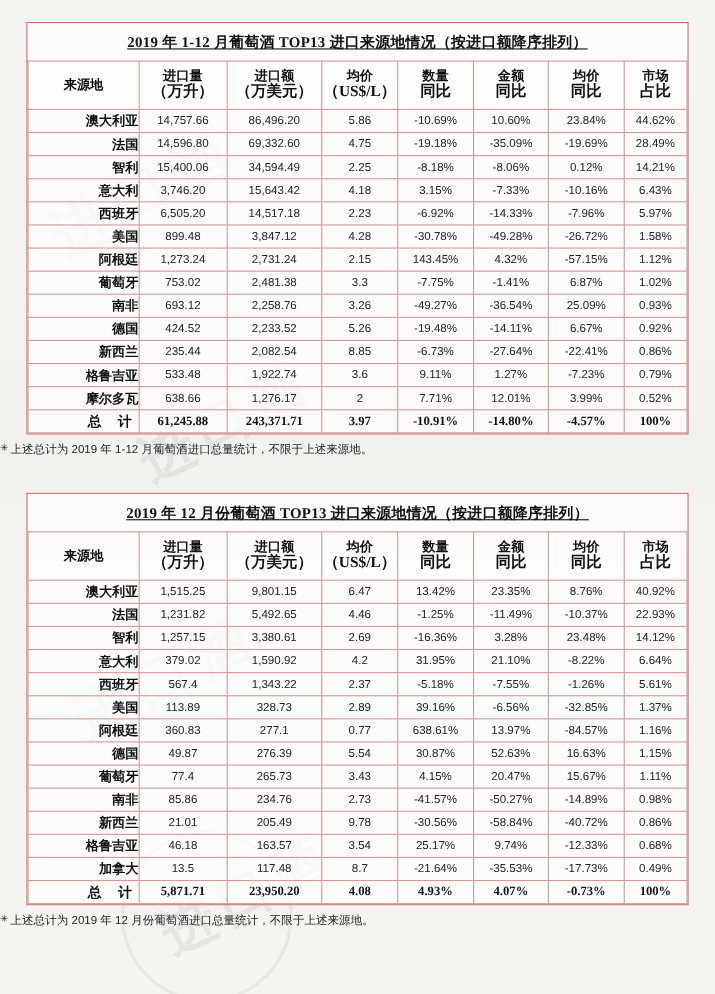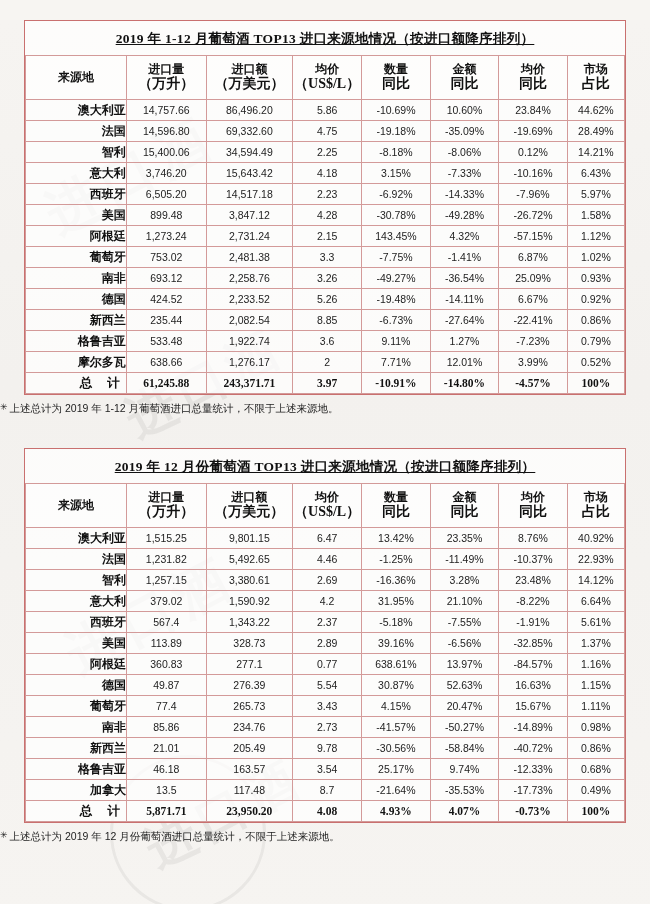--- a/index.html
+++ b/index.html
@@ -401,21 +401,21 @@
             <td>-8.22%</td>
             <td>6.64%</td>
           </tr>
         <tr>
             <td class="country">西班牙</td>
             <td>567.4</td>
             <td>1,343.22</td>
             <td>2.37</td>
             <td>-5.18%</td>
             <td>-7.55%</td>
-            <td>-1.91%</td>
+            <td>-1.26%</td>
             <td>5.61%</td>
           </tr>
         <tr>
             <td class="country">美国</td>
             <td>113.89</td>
             <td>328.73</td>
             <td>2.89</td>
             <td>39.16%</td>
             <td>-6.56%</td>
             <td>-32.85%</td>

